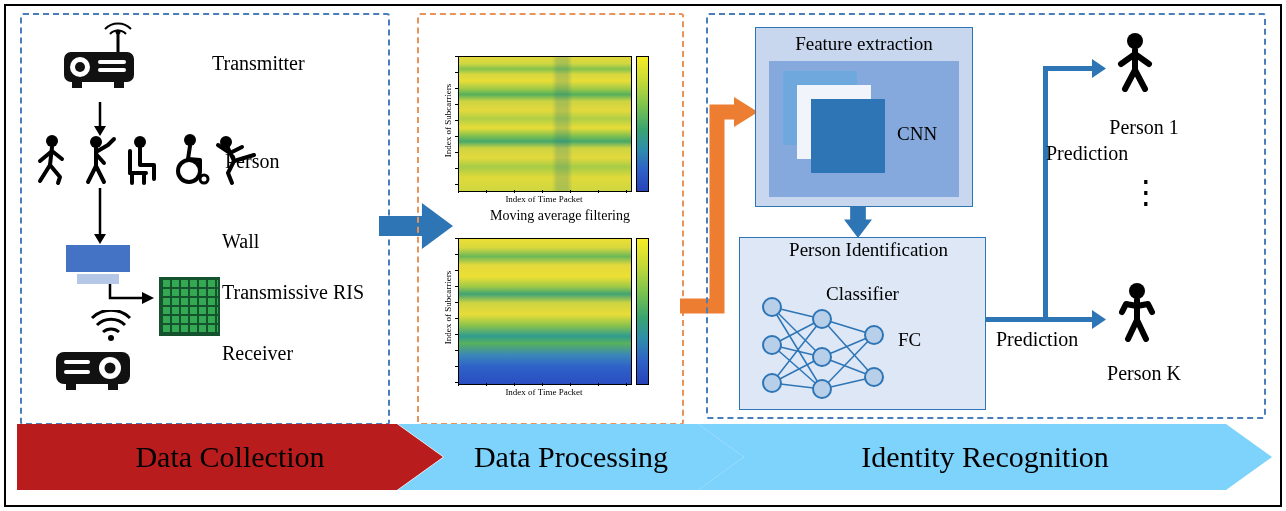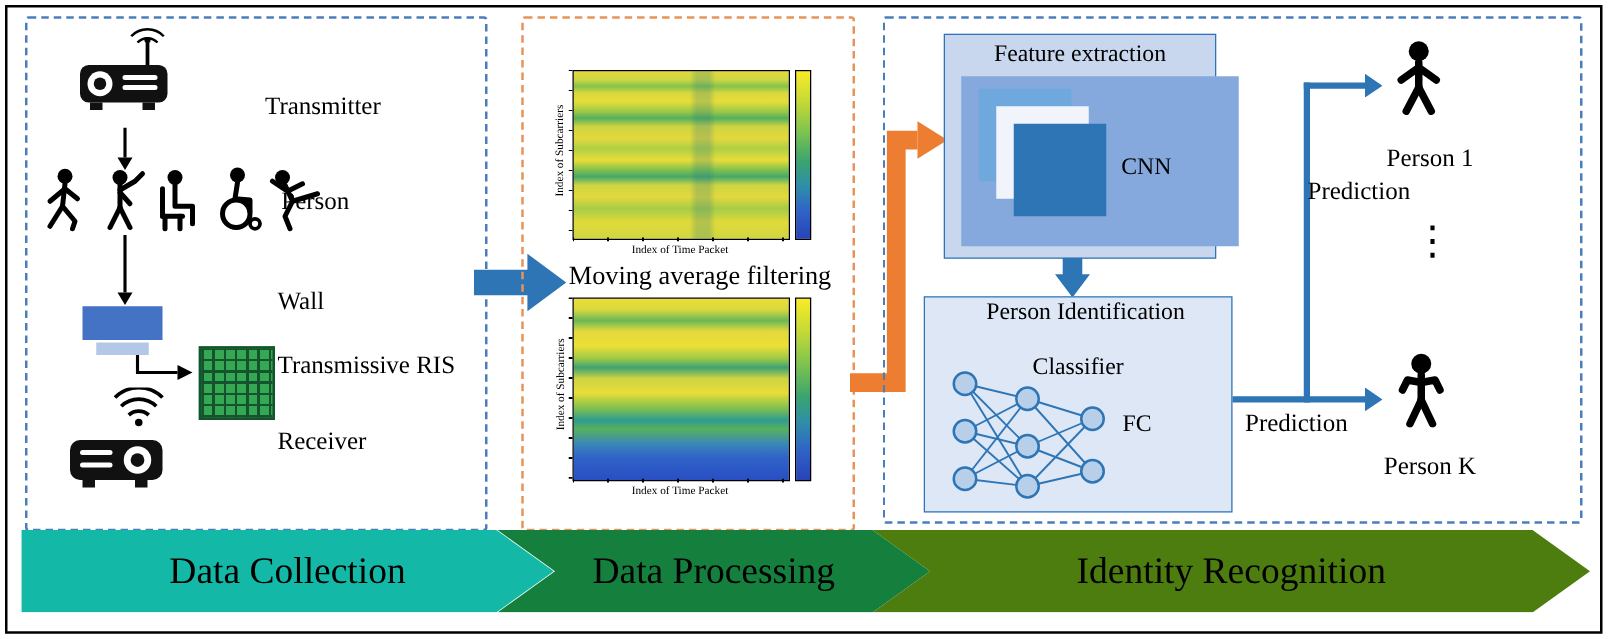--- a/index.html
+++ b/index.html
@@ -86,21 +86,21 @@
     <path d="M58 12 A 11 11 0 0 1 74 12" fill="none" stroke="#000" stroke-width="2"></path>
     <path d="M53 7 A 18 18 0 0 1 79 7" fill="none" stroke="#000" stroke-width="2"></path>
     <rect x="12" y="30" width="70" height="30" rx="7" fill="#111"></rect>
     <circle cx="28" cy="45" r="10" fill="#fff"></circle>
     <circle cx="28" cy="45" r="5" fill="#111"></circle>
     <rect x="46" y="38" width="28" height="4" rx="2" fill="#fff"></rect>
     <rect x="46" y="46" width="28" height="4" rx="2" fill="#fff"></rect>
     <rect x="20" y="60" width="10" height="6" fill="#111"></rect>
     <rect x="62" y="60" width="10" height="6" fill="#111"></rect>
   </svg>
-  <div class="label" style="left:212px;top:52px;margin-top:22px;">Transmitter</div>
+  <div class="label" style="left:212px;top:52px;">Transmitter</div>
 
   <svg width="16" height="34" viewBox="0 0 16 34" style="left:92px;top:102px;">
     <line x1="8" y1="0" x2="8" y2="24" stroke="#000" stroke-width="2.5"></line>
     <polygon points="2,24 14,24 8,34" fill="#000"></polygon>
   </svg>
 
   <svg class="stick" width="46" height="54" viewBox="0 0 46 54" style="left:30px;top:133px;">
     <circle cx="22" cy="8" r="6" fill="#000"></circle>
     <line x1="22" y1="14" x2="20" y2="32"></line>
     <polyline points="10,28 22,18 32,26"></polyline>
@@ -177,39 +177,39 @@
 
   <div class="panel panel-orange" style="left:417px;top:13px;width:263px;height:408px;"></div>
 
   <div class="plot plot-top" style="left:458px;top:56px;width:172px;height:134px;"></div>
   <div class="yticks" style="left:455px;top:56px;height:134px;"></div>
   <div class="xticks" style="left:458px;top:190px;width:172px;"></div>
   <div class="colorbar" style="left:636px;top:56px;width:11px;height:134px;"></div>
   <div class="tiny rot center" style="left:381px;top:116px;width:134px;">Index of Subcarriers</div>
   <div class="tiny center" style="left:458px;top:195px;width:172px;">Index of Time Packet</div>
 
-  <div class="label center" style="left:440px;top:208px;width:240px;font-size:21px;">Moving average filtering</div>
+  <div class="label center" style="left:440px;top:208px;width:240px;font-size:14px;">Moving average filtering</div>
 
   <div class="plot plot-bottom" style="left:458px;top:238px;width:172px;height:145px;"></div>
   <div class="yticks" style="left:455px;top:238px;height:145px;"></div>
   <div class="xticks" style="left:458px;top:383px;width:172px;"></div>
   <div class="colorbar" style="left:636px;top:238px;width:11px;height:145px;"></div>
   <div class="tiny rot center" style="left:376px;top:303px;width:145px;">Index of Subcarriers</div>
   <div class="tiny center" style="left:458px;top:388px;width:172px;">Index of Time Packet</div>
 
   <svg width="84" height="238" viewBox="0 0 84 238" style="left:678px;top:88px;">
     <polyline points="2,218 39,218 39,24 56,24" fill="none" stroke="#ED7D31" stroke-width="15" stroke-linejoin="miter"></polyline>
     <polygon points="56,9 80,24 56,39" fill="#ED7D31"></polygon>
   </svg>
 
   <div class="panel panel-blue" style="left:706px;top:13px;width:556px;height:402px;"></div>
 
   <div class="box" style="left:755px;top:27px;width:218px;height:180px;background:#C9D7EE;">
     <div class="box-title" style="top:4px;text-align:center;">Feature extraction</div>
-    <div class="inner-cnn" style="left:13px;top:33px;width:222px;height:136px;">
+    <div class="inner-cnn" style="left:13px;top:33px;width:190px;height:136px;">
       <div class="sq" style="left:14px;top:10px;background:#6FA8DC;"></div>
       <div class="sq" style="left:28px;top:24px;background:#F1F4FA;"></div>
       <div class="sq" style="left:42px;top:38px;background:#2E75B6;"></div>
       <div class="label" style="left:128px;top:62px;font-size:19px;">CNN</div>
     </div>
   </div>
 
   <div class="thick-down-arrow" style="left:844px;top:206px;width:28px;height:32px;"></div>
 
   <div class="box" style="left:739px;top:237px;width:247px;height:173px;background:#DEE7F5;">
@@ -268,22 +268,22 @@
   <svg class="stick-big" width="50" height="60" viewBox="0 0 50 60" style="left:1112px;top:282px;">
     <circle cx="25" cy="9" r="8" fill="#000"></circle>
     <line x1="25" y1="18" x2="25" y2="38"></line>
     <polyline points="10,30 14,22 25,24 36,22 40,30"></polyline>
     <polyline points="25,38 16,57"></polyline>
     <polyline points="25,38 34,57"></polyline>
   </svg>
   <div class="label" style="left:996px;top:328px;">Prediction</div>
   <div class="label center" style="left:1096px;top:362px;width:96px;text-align:center;">Person K</div>
 
-  <div class="banner banner-first" style="left:17px;width:426px;background:#14b8a6;padding-right:0;">
+  <div class="banner banner-first" style="left:17px;width:426px;background:#b91c1c;padding-right:0;">
     <span>Data Collection</span>
   </div>
-  <div class="banner banner-chev" style="left:398px;width:346px;background:#15803d;">
+  <div class="banner banner-chev" style="left:398px;width:346px;background:#7dd3fc;">
     <span>Data Processing</span>
   </div>
-  <div class="banner banner-chev" style="left:698px;width:574px;background:#4d7c0f;">
+  <div class="banner banner-chev" style="left:698px;width:574px;background:#7dd3fc;">
     <span>Identity Recognition</span>
   </div>
 </div>
 
 </body></html>

